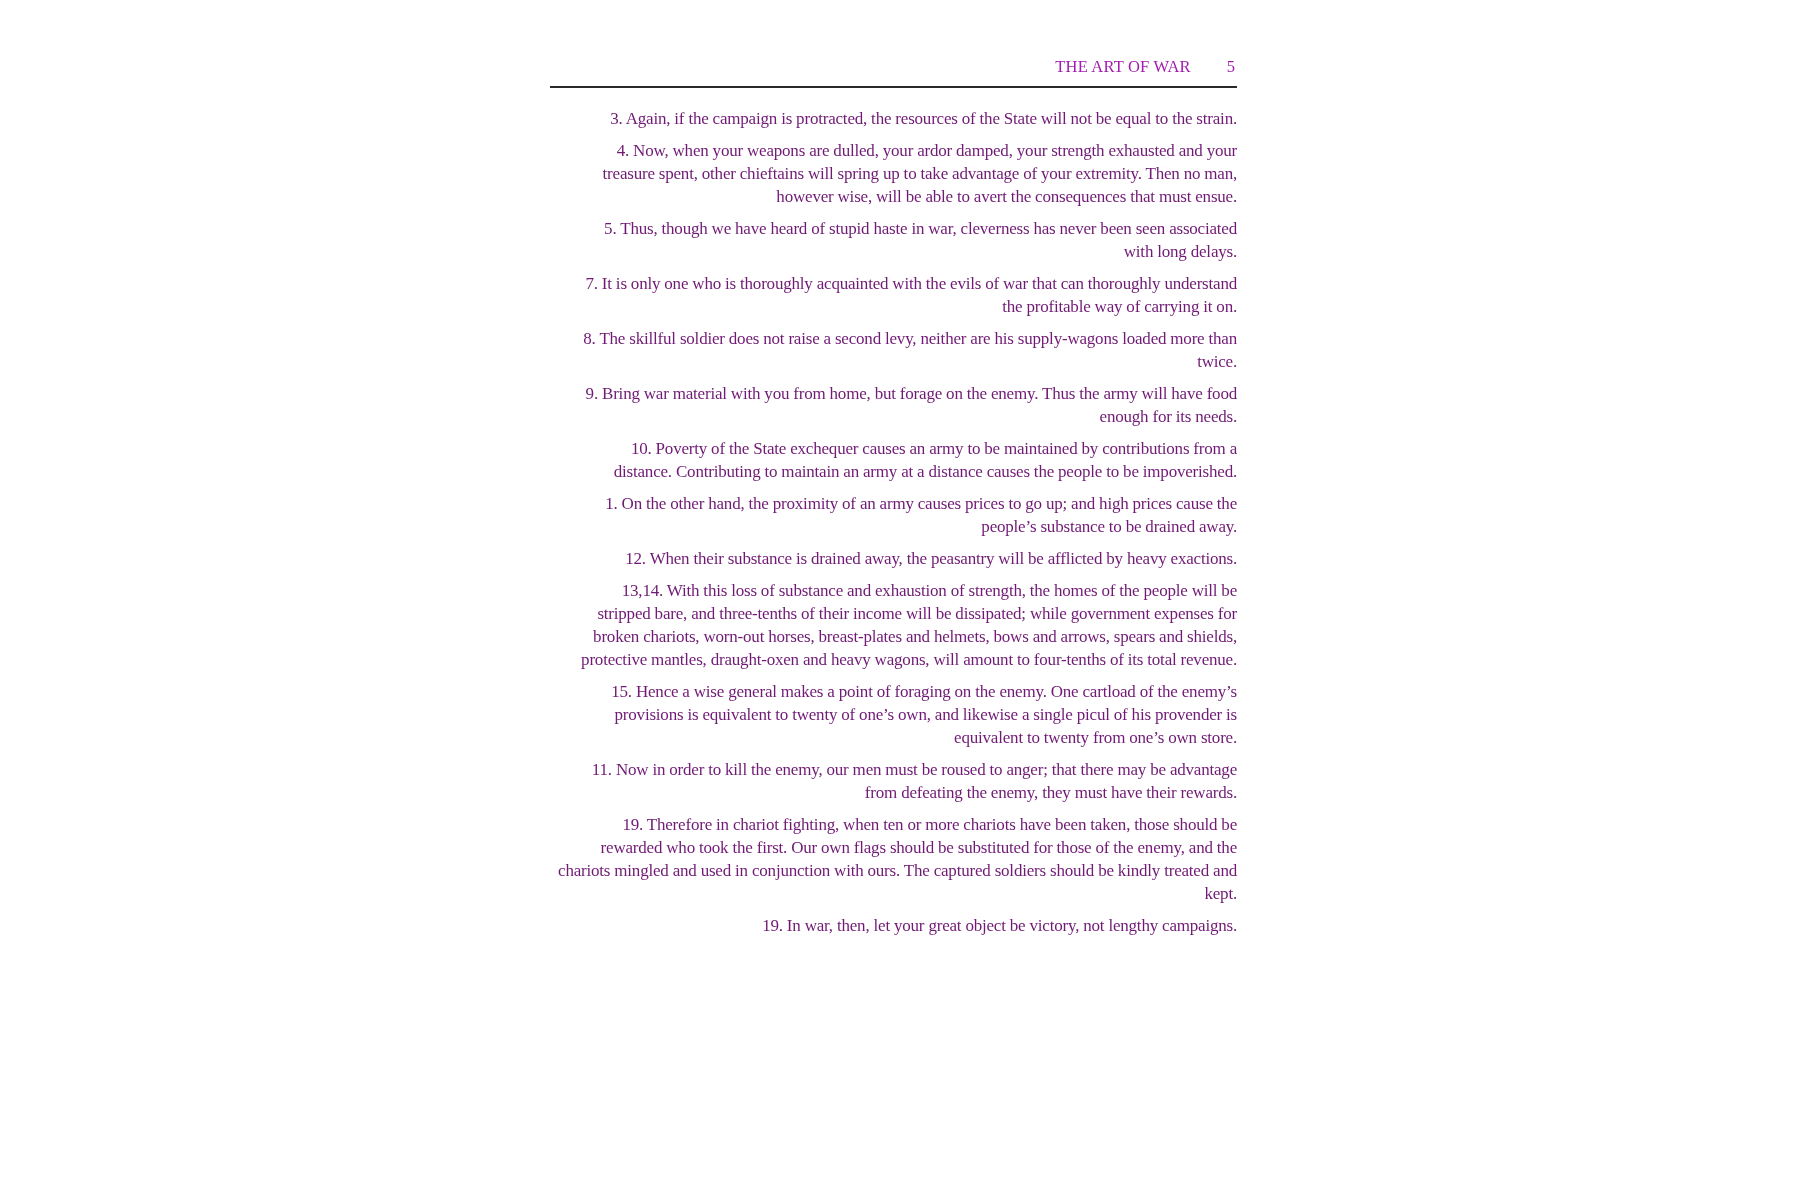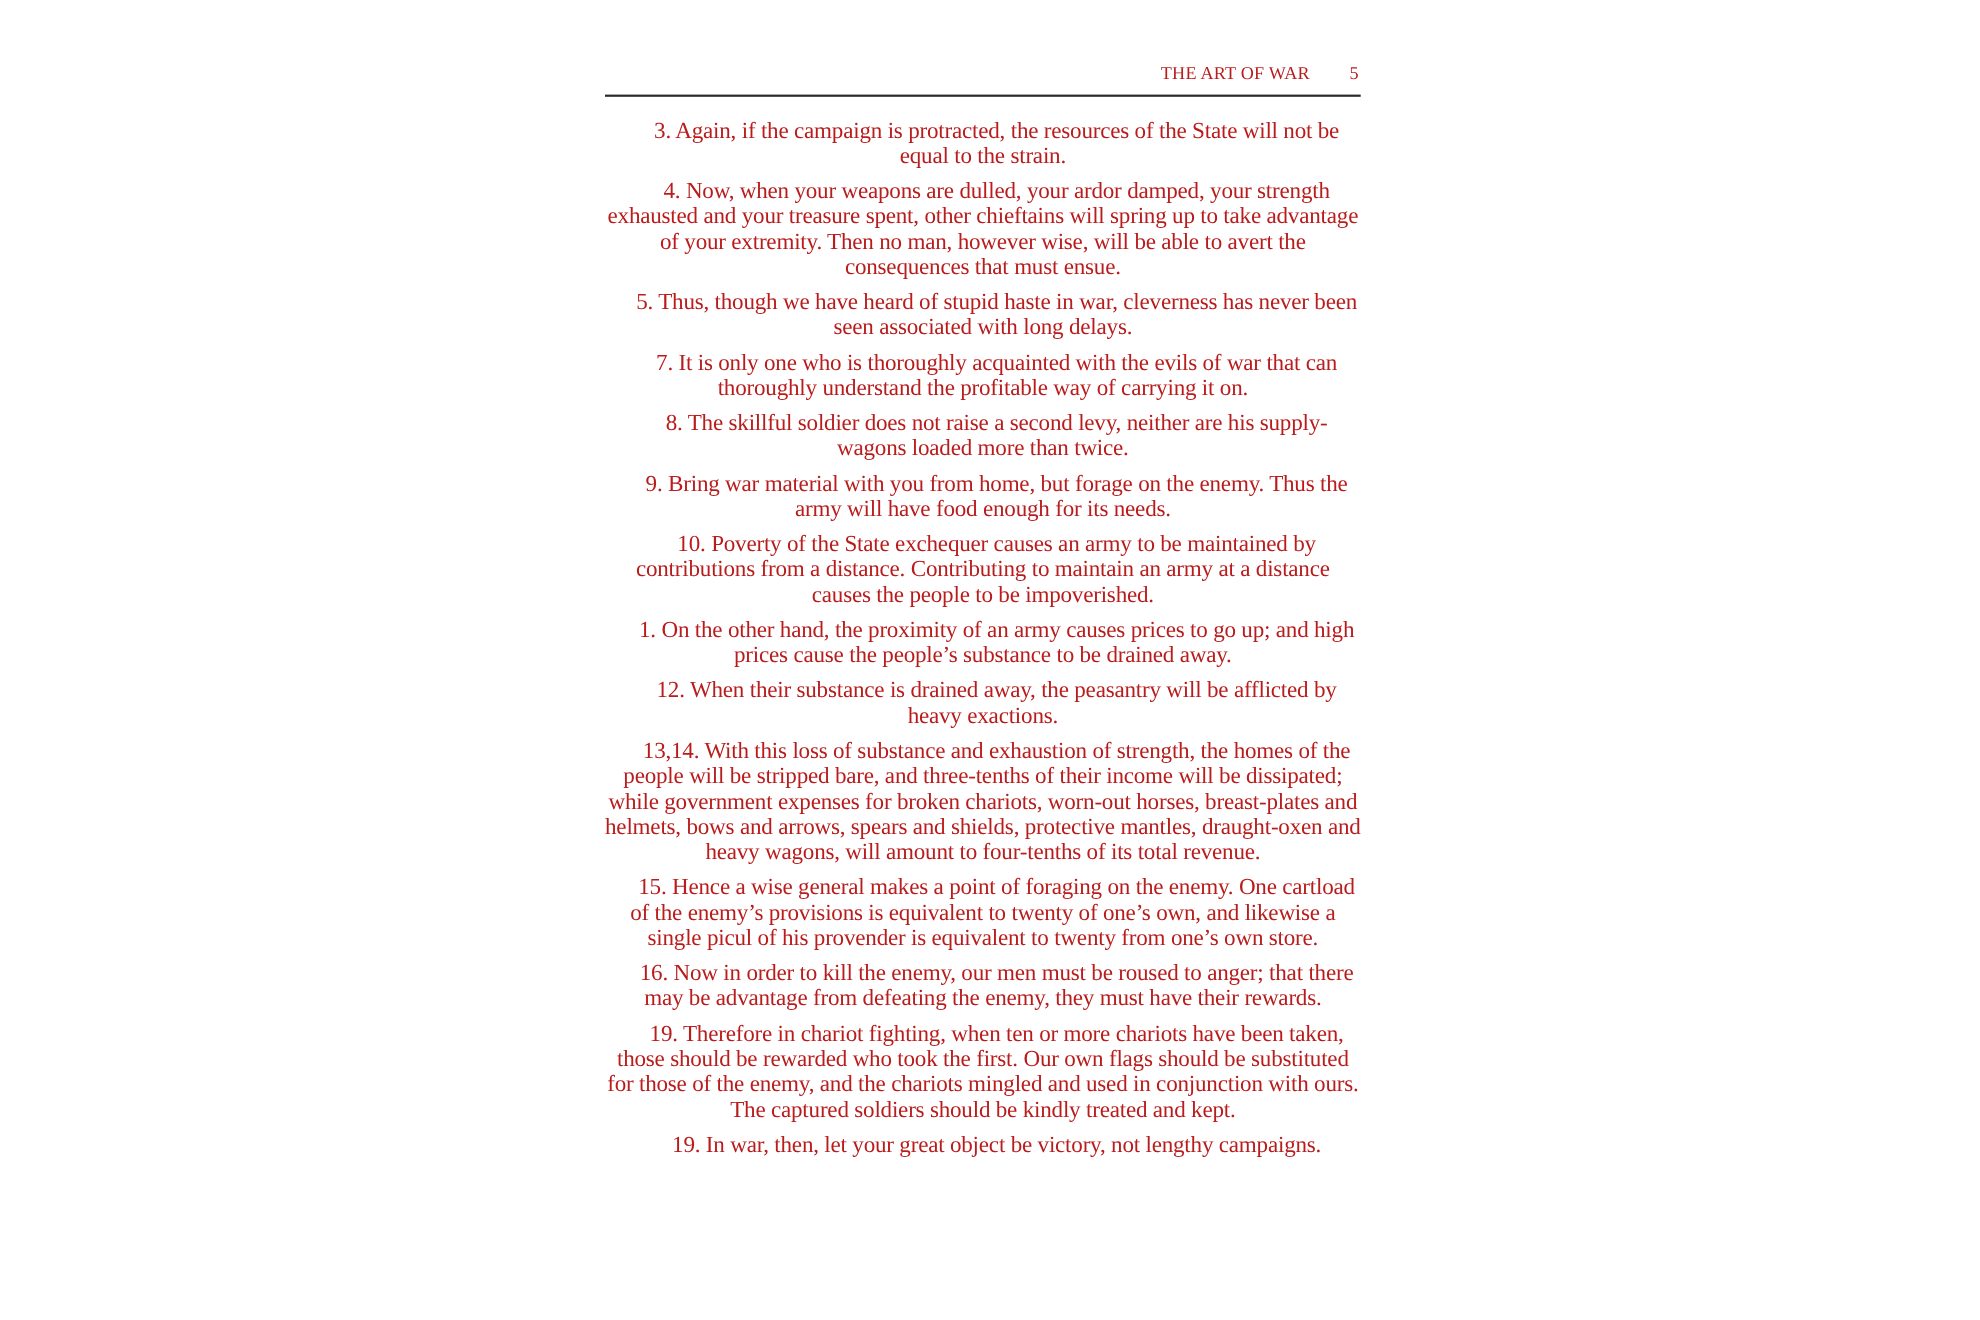--- a/index.html
+++ b/index.html
@@ -24,37 +24,37 @@
   .running-header {
     display: flex;
     justify-content: flex-end;
     align-items: baseline;
     padding-top: 55px;
     padding-bottom: 7px;
     padding-right: 2px;
     font-size: 16.5px;
     line-height: 24px;
     letter-spacing: 0.2px;
-    color: #b91c1c;
+    color: #a21caf;
   }
   .running-header .folio {
     margin-left: 36px;
     letter-spacing: 0;
   }
   .header-rule {
     height: 0;
     border-top: 2px solid #2a2a2a;
   }
   .page-body {
     margin-top: 19px;
-    font-size: 21px;
+    font-size: 17px;
     line-height: 23px;
     letter-spacing: -0.2px;
-    color: #b91c1c;
-    text-align: center;
+    color: #701a75;
+    text-align: right;
   }
   .page-body p {
     margin: 0 0 9px 0;
     text-indent: 25px;
   }
 </style>
 </head>
 <body>
 
 <div class="page-column">
@@ -68,17 +68,17 @@
       <p>4. Now, when your weapons are dulled, your ardor damped, your strength exhausted and your treasure spent, other chieftains will spring up to take advantage of your extremity. Then no man, however wise, will be able to avert the consequences that must ensue.</p>
       <p>5. Thus, though we have heard of stupid haste in war, cleverness has never been seen associated with long delays.</p>
       <p>7. It is only one who is thoroughly acquainted with the evils of war that can thoroughly understand the profitable way of carrying it on.</p>
       <p>8. The skillful soldier does not raise a second levy, neither are his supply-wagons loaded more than twice.</p>
       <p>9. Bring war material with you from home, but forage on the enemy. Thus the army will have food enough for its needs.</p>
       <p>10. Poverty of the State exchequer causes an army to be maintained by contributions from a distance. Contributing to maintain an army at a distance causes the people to be impoverished.</p>
       <p>1. On the other hand, the proximity of an army causes prices to go up; and high prices cause the people’s substance to be drained away.</p>
       <p>12. When their substance is drained away, the peasantry will be afflicted by heavy exactions.</p>
       <p>13,14. With this loss of substance and exhaustion of strength, the homes of the people will be stripped bare, and three-tenths of their income will be dissipated; while government expenses for broken chariots, worn-out horses, breast-plates and helmets, bows and arrows, spears and shields, protective mantles, draught-oxen and heavy wagons, will amount to four-tenths of its total revenue.</p>
       <p>15. Hence a wise general makes a point of foraging on the enemy. One cartload of the enemy’s provisions is equivalent to twenty of one’s own, and likewise a single picul of his provender is equivalent to twenty from one’s own store.</p>
-      <p>16. Now in order to kill the enemy, our men must be roused to anger; that there may be advantage from defeating the enemy, they must have their rewards.</p>
+      <p>11. Now in order to kill the enemy, our men must be roused to anger; that there may be advantage from defeating the enemy, they must have their rewards.</p>
       <p>19. Therefore in chariot fighting, when ten or more chariots have been taken, those should be rewarded who took the first. Our own flags should be substituted for those of the enemy, and the chariots mingled and used in conjunction with ours. The captured soldiers should be kindly treated and kept.</p>
       <p>19. In war, then, let your great object be victory, not lengthy campaigns.</p>
     </div>
 </div>
 
 </body></html>

